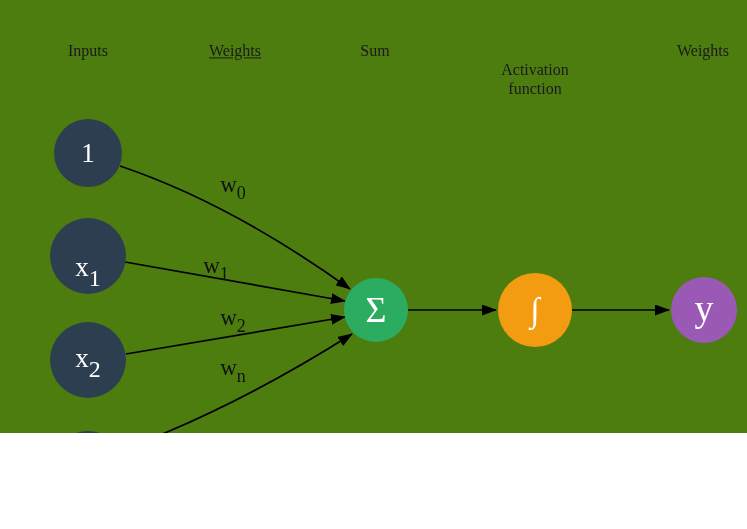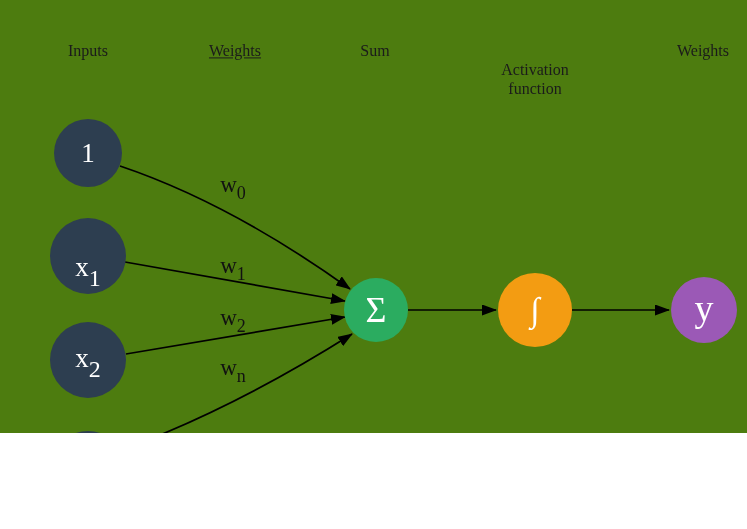--- a/index.html
+++ b/index.html
@@ -94,21 +94,21 @@
   <div class="node-label input-label" style="left:88px; top:358px;">
     <span class="base">x</span><span class="sub">2</span>
   </div>
   <div class="node-label input-label" style="left:88px; top:467px;">
     <span class="base">x</span><span class="sub">n</span>
   </div>
 
   <div class="weight-label" style="left:233px; top:184px;">
     <span class="base">w</span><span class="sub">0</span>
   </div>
-  <div class="weight-label" style="left:233px; top:265px;">
+  <div class="weight-label" style="left:216px; top:265px;">
     <span class="base">w</span><span class="sub">1</span>
   </div>
   <div class="weight-label" style="left:233px; top:317px;">
     <span class="base">w</span><span class="sub">2</span>
   </div>
   <div class="weight-label" style="left:233px; top:367px;">
     <span class="base">w</span><span class="sub">n</span>
   </div>
 
   <div class="node-label symbol-sum" style="left:376px; top:310px;">Σ</div>

